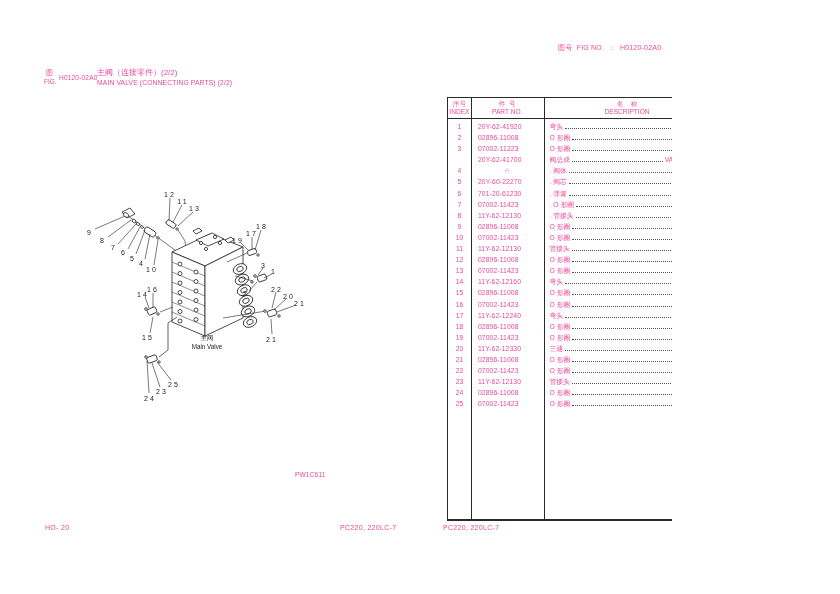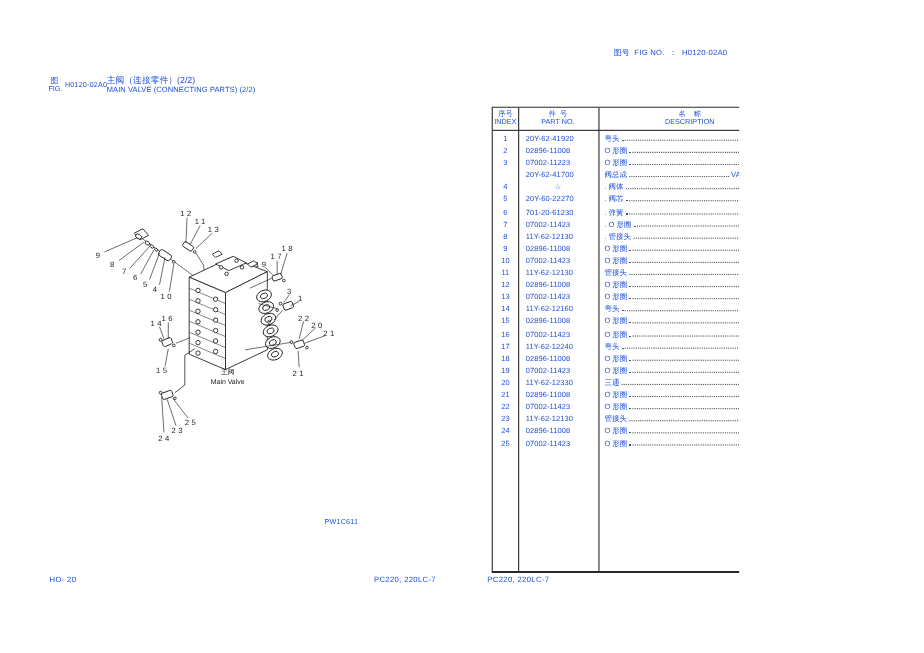--- a/index.html
+++ b/index.html
@@ -1,18 +1,18 @@
 <!DOCTYPE html>
 <html><head>
 <meta charset="utf-8">
 <style>
   html,body{margin:0;padding:0;background:#fff;}
   .page{
     position:relative;width:672px;height:594px;background:#fff;overflow:hidden;
-    font-family:"Liberation Sans",sans-serif;color:#1d4ed8;
+    font-family:"Liberation Sans",sans-serif;color:#ec4899;
   }
   .abs{position:absolute;}
   
   .fig-cn{left:46px;top:68px;font-size:7px;}
   .fig-en{left:44px;top:78px;font-size:6.5px;}
   .fig-no{left:59px;top:74px;font-size:6.5px;letter-spacing:.2px;}
   .title-cn{left:97px;top:67px;font-size:8px;}
   .title-en{left:97px;top:79px;font-size:6.8px;letter-spacing:.1px;}
   
   .rheader{left:558px;top:43px;font-size:7px;letter-spacing:.2px;white-space:pre;}

